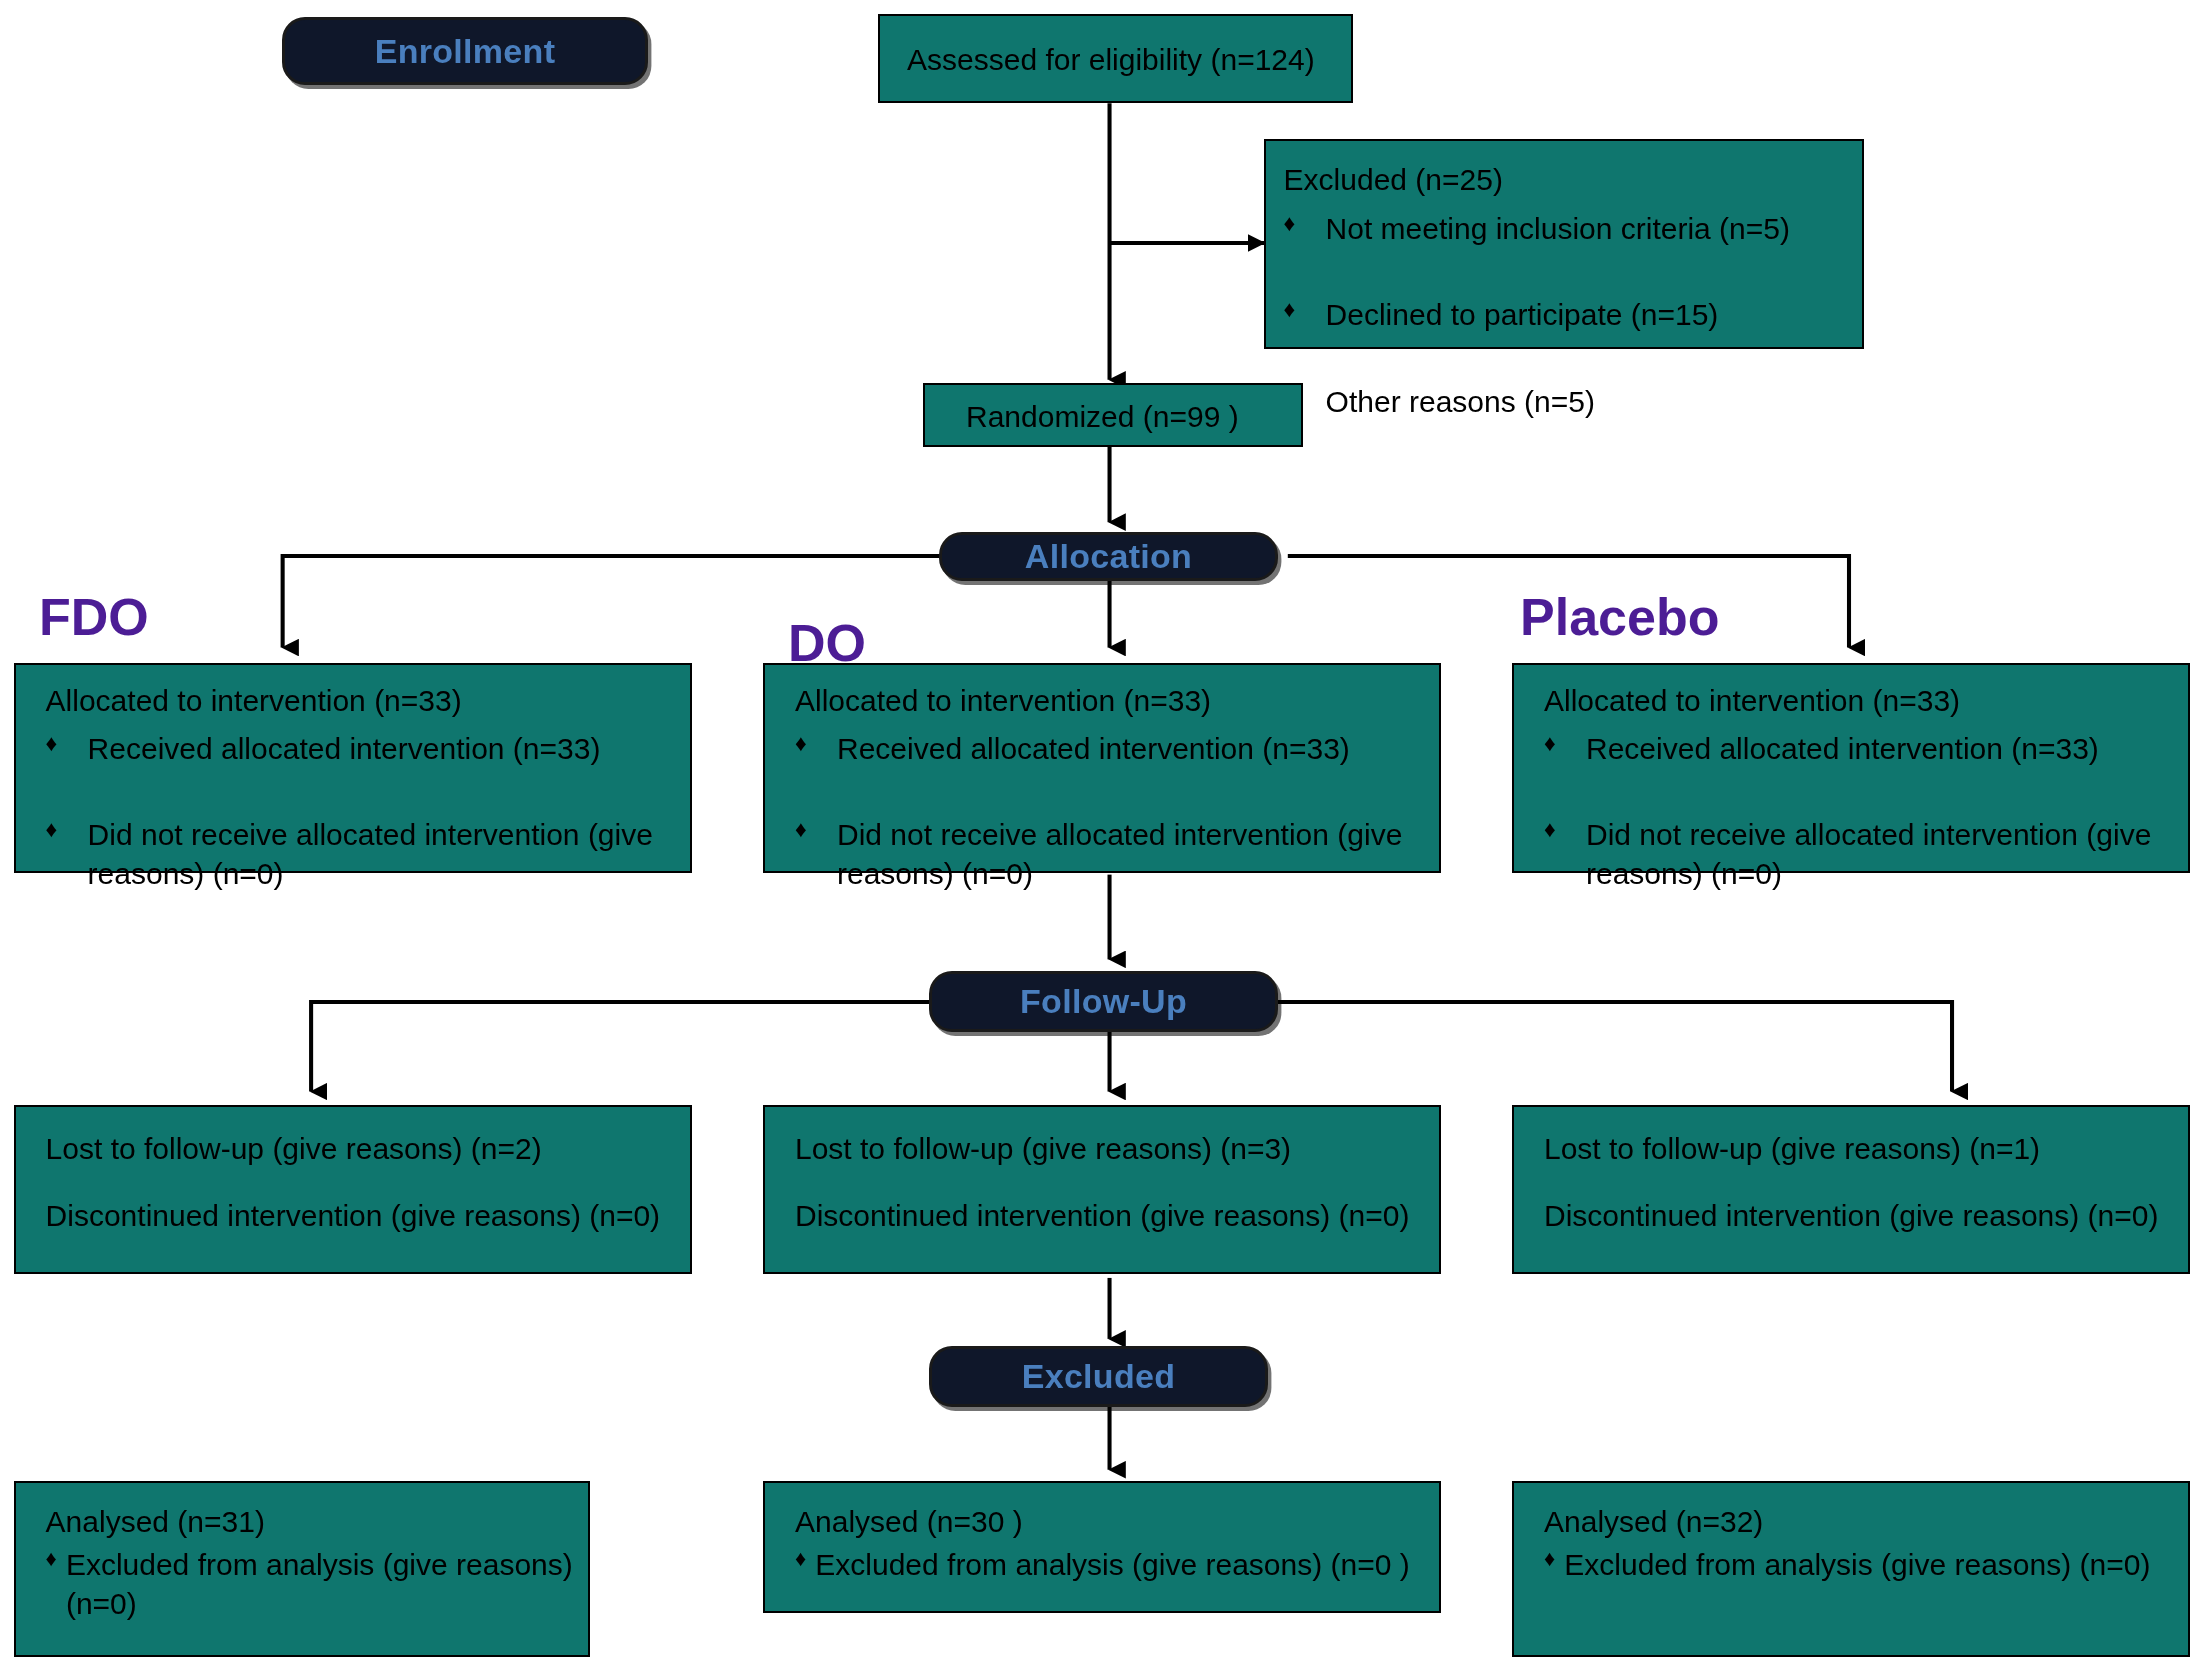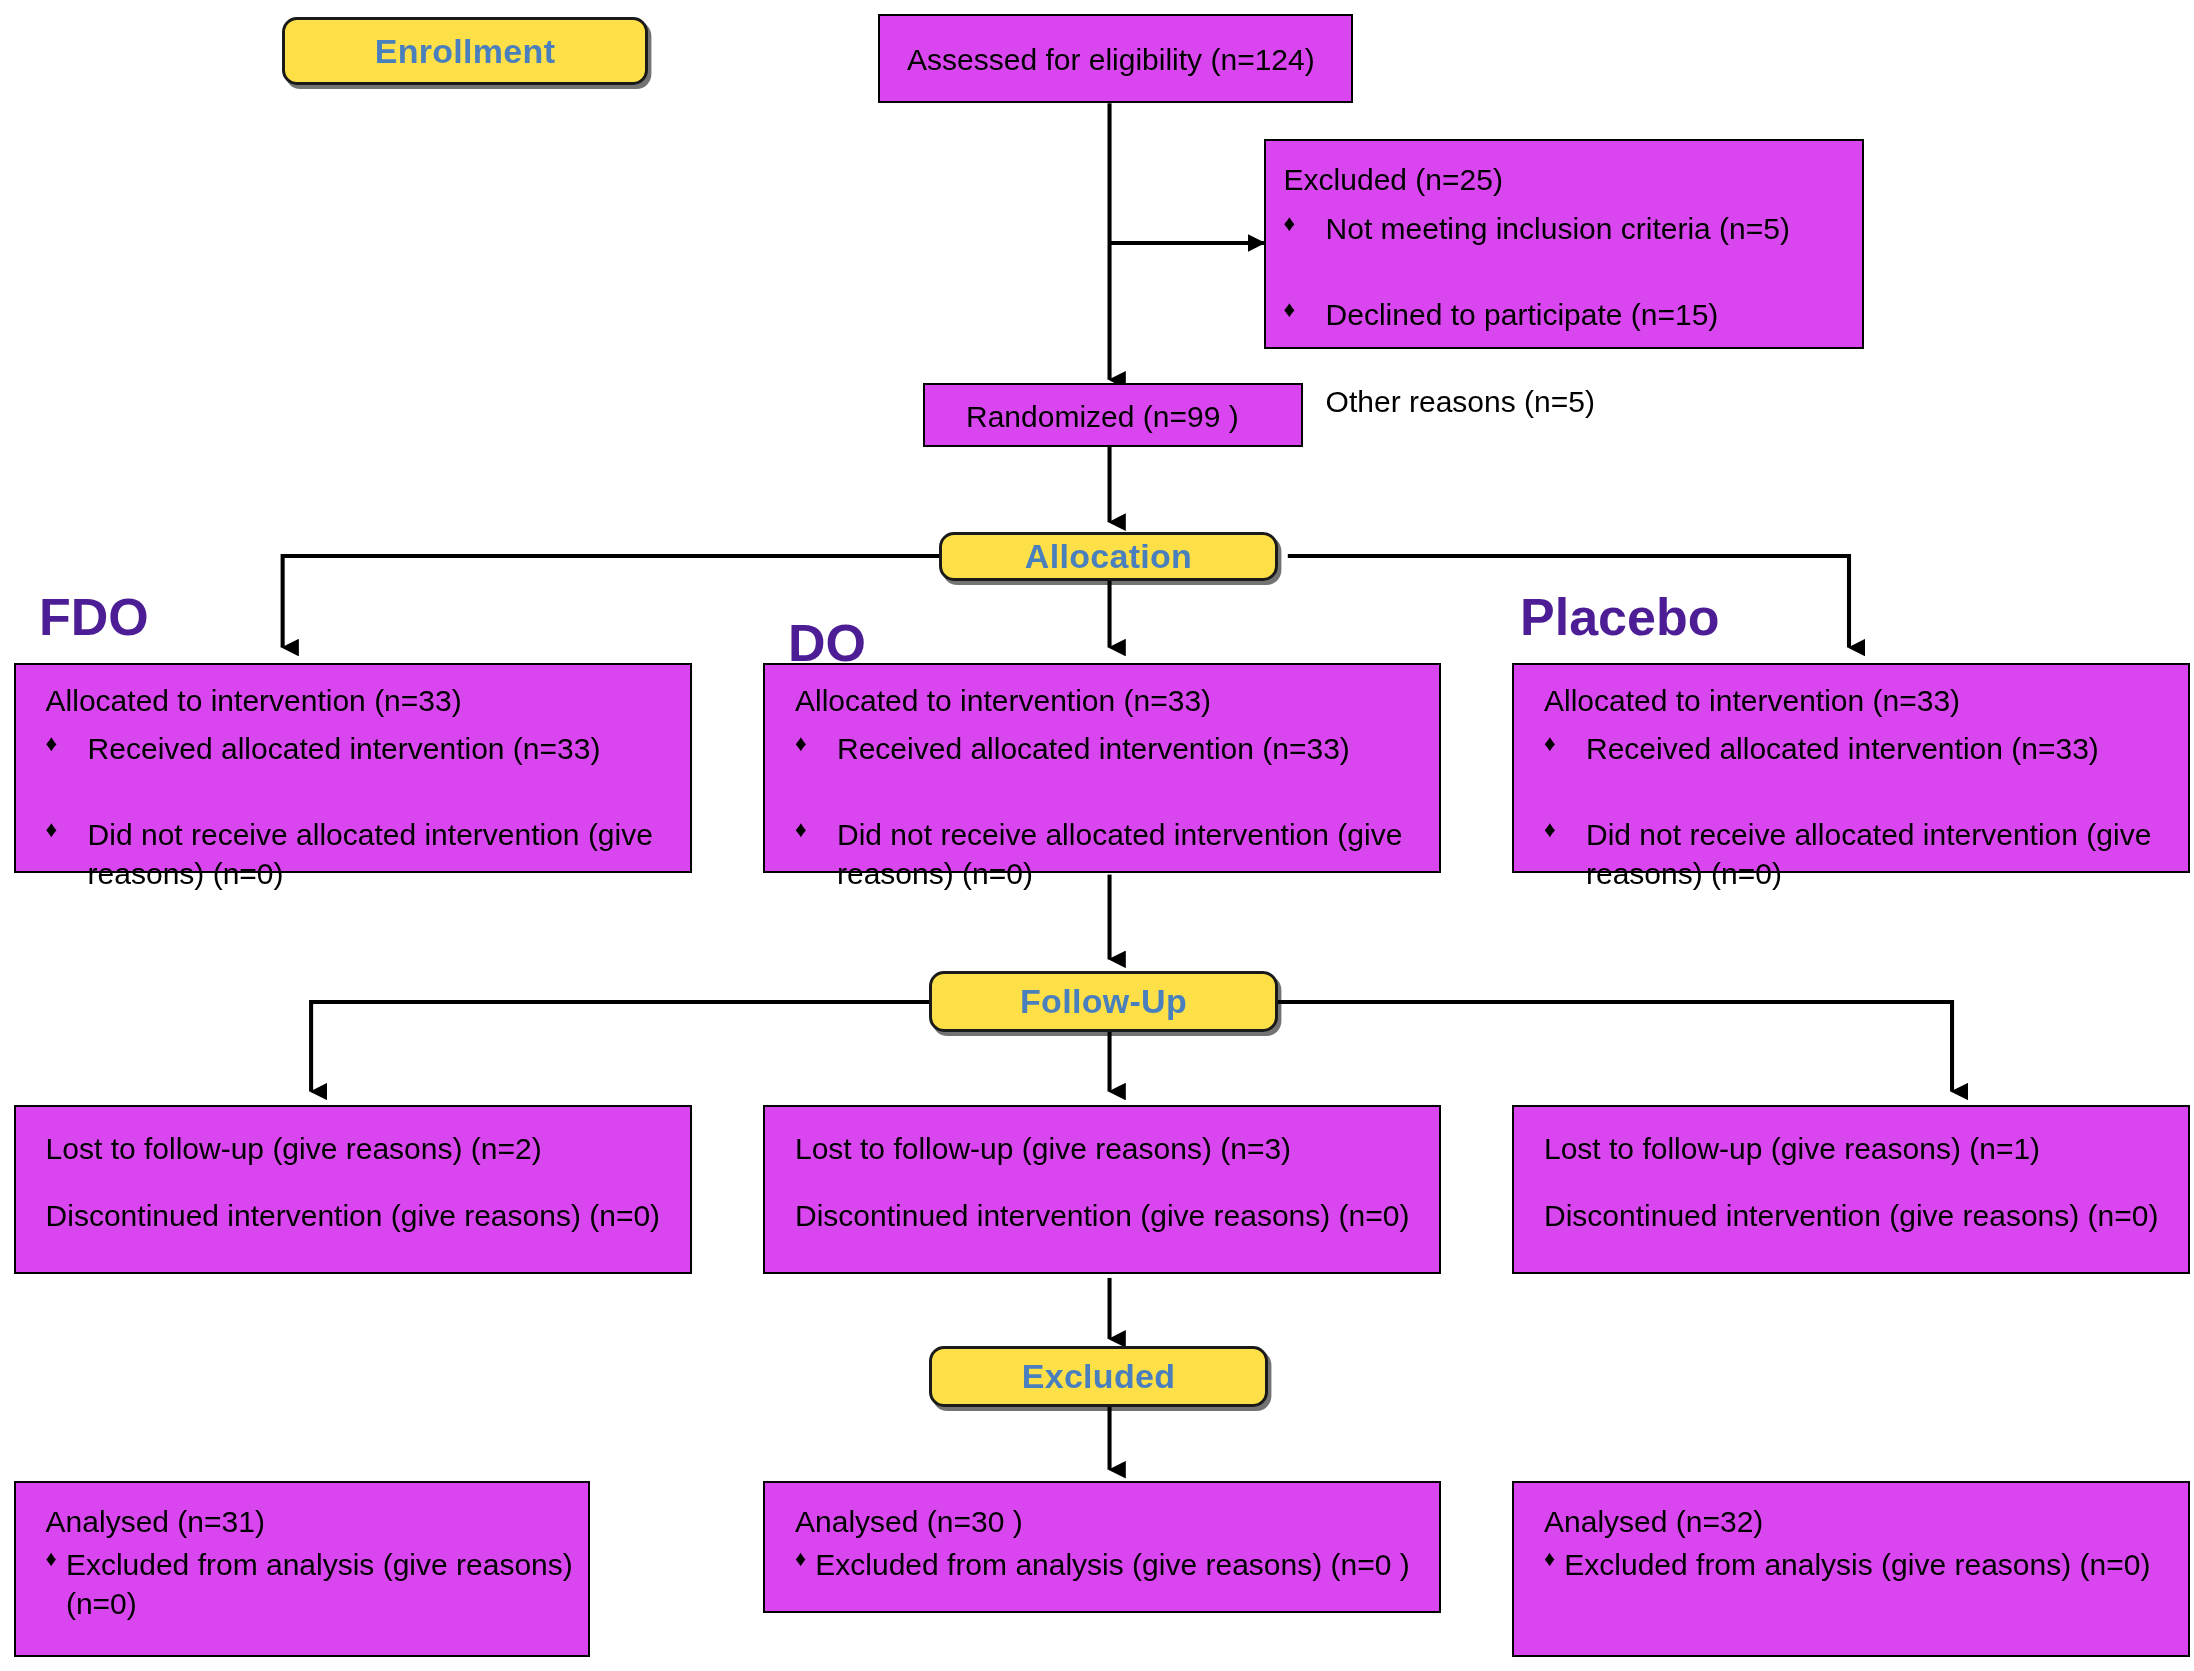--- a/index.html
+++ b/index.html
@@ -21,42 +21,42 @@
     position: absolute;
     left: 0;
     top: 0;
     width: 2194px;
     height: 1672px;
     pointer-events: none;
   }
   .box {
     position: absolute;
     box-sizing: border-box;
-    background: #d946ef;
+    background: #0f766e;
     border: 2.7px solid #000000;
     z-index: 2;
   }
   .box-text {
     position: absolute;
     left: 17.6px;
     right: 9.5px;
     color: #000000;
     font-size: 30px;
     line-height: 1.30;
     white-space: nowrap;
   }
   .box-text.wrapline {
     white-space: normal;
   }
   .stage {
     position: absolute;
     box-sizing: border-box;
-    background: #fde047;
+    background: #0f172a;
     border: 3.4px solid #1a1a1a;
-    border-radius: 15px;
+    border-radius: 23px;
     z-index: 3;
     display: flex;
     align-items: center;
     justify-content: center;
     box-shadow: 3.4px 4.1px 0 rgba(0,0,0,0.55);
   }
   .stage-label {
     color: #4a7fbe;
     font-weight: bold;
     font-size: 34px;

